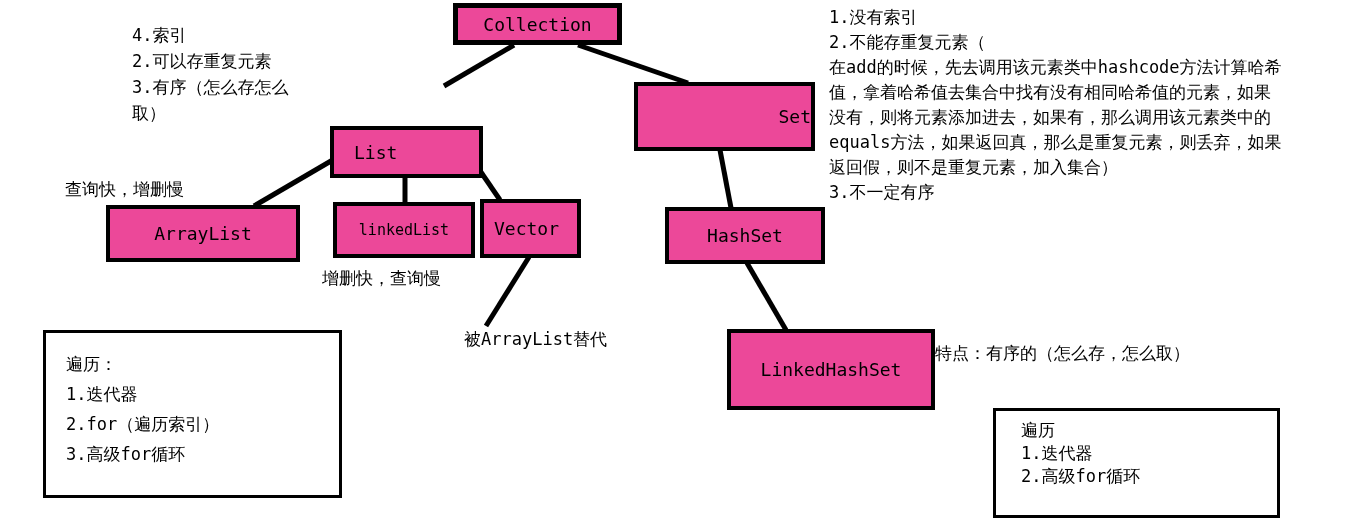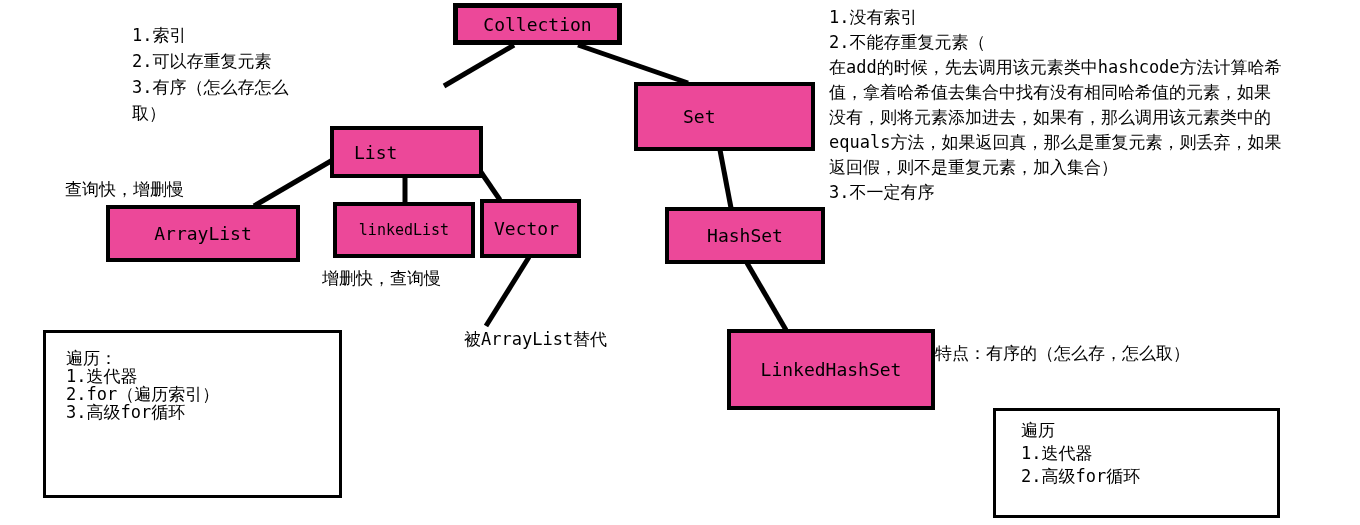--- a/index.html
+++ b/index.html
@@ -29,36 +29,36 @@
     display: flex;
     align-items: center;
     justify-content: center;
     font-size: 18px;
     white-space: nowrap;
   }
   .node.align-left { justify-content: flex-start; }
 
   #node-collection    { left: 453px; top: 3px;   width: 169px; height: 42px; border-width: 5px; }
   #node-list          { left: 330px; top: 85px;  width: 153px; height: 52px; padding-left: 20px; margin-top: 41px; }
-  #node-set           { left: 634px; top: 82px;  width: 181px; height: 69px; padding-left: 45px; }
+  #node-set           { left: 634px; top: 82px;  width: 181px; height: 69px; padding-left: 45px; justify-content: flex-end; }
   #node-arraylist     { left: 106px; top: 205px; width: 194px; height: 57px; }
   #node-linkedlist    { left: 333px; top: 202px; width: 142px; height: 56px; font-size: 15px; }
   #node-vector        { left: 480px; top: 199px; width: 101px; height: 59px; padding-left: 10px; }
   #node-hashset       { left: 665px; top: 207px; width: 160px; height: 57px; }
   #node-linkedhashset { left: 727px; top: 329px; width: 208px; height: 81px; }
 
   .bigbox {
     position: absolute;
     box-sizing: border-box;
     background: #ffffff;
     border: 3px solid #000000;
     font-size: 17px;
     white-space: pre-line;
   }
-  #box-list-traversal { left: 43px;  top: 330px; width: 299px; height: 168px; padding: 16px 0 0 20px; line-height: 18px; }
+  #box-list-traversal { left: 43px;  top: 330px; width: 299px; height: 168px; padding: 16px 0 0 20px; line-height: 30px; }
   #box-set-traversal  { left: 993px; top: 408px; width: 287px; height: 110px; padding: 8px 0 0 25px;  line-height: 23px; }
 
   .note {
     position: absolute;
     font-size: 17px;
     white-space: pre-line;
     line-height: 25px;
   }
   #note-list-features { left: 132px; top: 22px;  width: 178px; line-height: 26px; }
   #note-set-features  { left: 829px; top: 5px;   width: 535px; }
@@ -108,21 +108,21 @@
 </div>
 
 <div class="node" id="node-hashset">
   <span>HashSet</span>
 </div>
 
 <div class="node" id="node-linkedhashset">
   <span>LinkedHashSet</span>
 </div>
 
-<div class="note" id="note-list-features">1.索引
+<div class="note" id="note-list-features">4.索引
 2.可以存重复元素
 3.有序（怎么存怎么
 取）</div>
 
 <div class="note" id="note-set-features">1.没有索引
 2.不能存重复元素（
 在add的时候，先去调用该元素类中hashcode方法计算哈希
 值，拿着哈希值去集合中找有没有相同哈希值的元素，如果
 没有，则将元素添加进去，如果有，那么调用该元素类中的
 equals方法，如果返回真，那么是重复元素，则丢弃，如果

